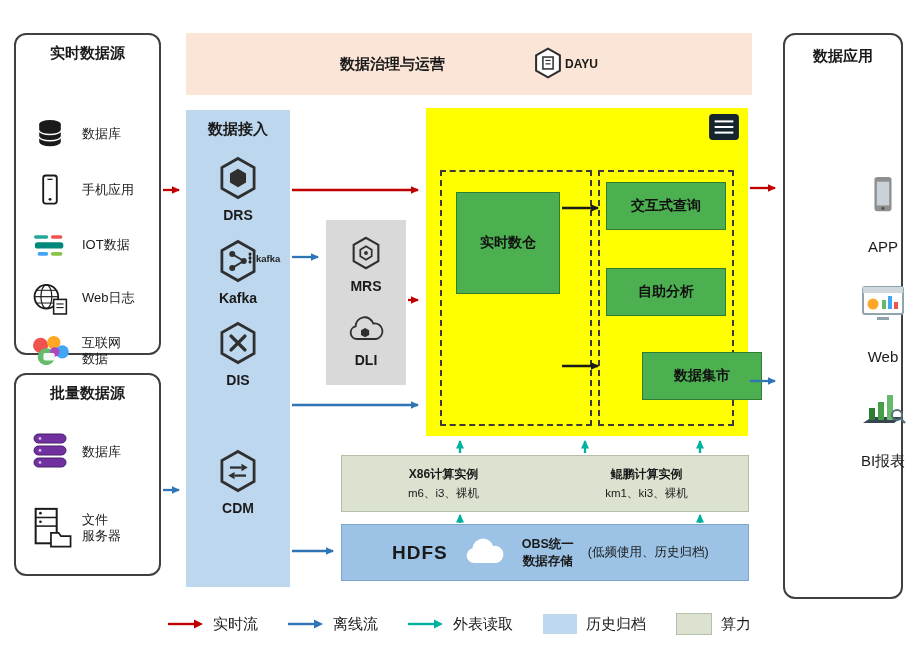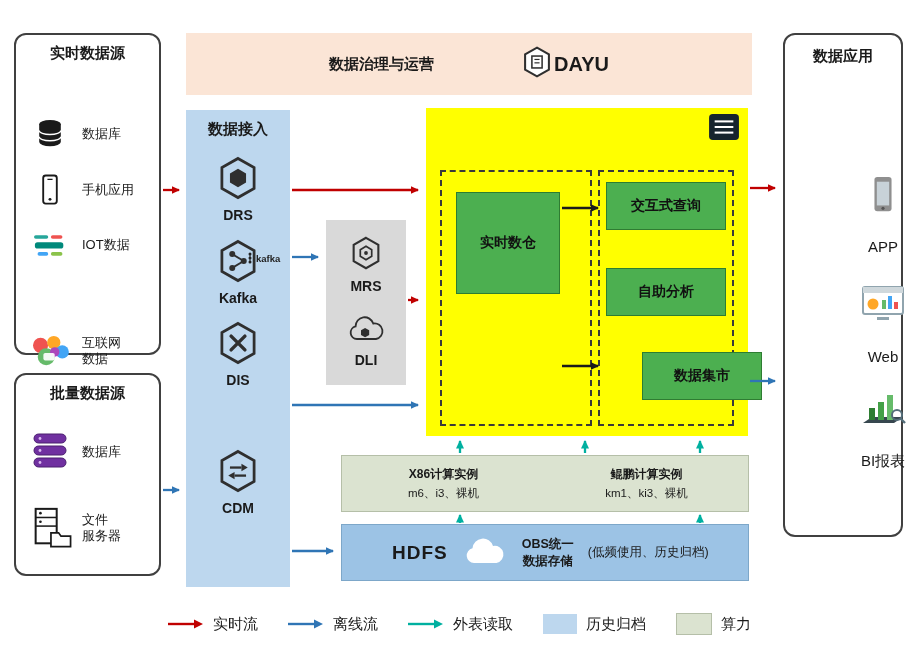--- a/index.html
+++ b/index.html
@@ -11,21 +11,21 @@
   .src-item{position:absolute;left:10px;right:6px;display:flex;align-items:center;gap:8px;}
   .src-ic{width:48px;display:flex;justify-content:center;flex:0 0 48px;}
   .lbl{font-size:13px;line-height:1.25;white-space:pre-line;}
   .svc{position:absolute;left:0;width:100%;display:flex;flex-direction:column;align-items:center;}
   .svc-name{font-weight:bold;font-size:14px;margin-top:2px;}
   .module{position:absolute;background:#4caf50;border:1px solid #2e7d32;display:flex;align-items:center;
           justify-content:center;font-weight:bold;font-size:14px;color:#111;box-sizing:border-box;}
   .dashed{position:absolute;border:2px dashed #3a3a3a;box-sizing:border-box;}
   .banner{background:#fbe5d6;display:flex;align-items:center;justify-content:center;gap:86px;}
   .banner-title{font-weight:bold;font-size:15px;}
-  .brand{display:flex;align-items:center;gap:0;font-weight:bold;font-size:20px;}
+  .brand{display:flex;align-items:center;gap:0;font-weight:bold;font-size:12px;}
   .ingest{background:#bdd7ee;}
   .graybox{background:#d9d9d9;}
   .dws{background:#ffff00;}
   .dws-title{position:absolute;top:8px;left:0;width:100%;text-align:center;font-weight:bold;font-size:14.5px;}
   .compute{background:#dbe3d0;border:1px solid #b5bfa8;display:flex;}
   .compute-half{flex:1;display:flex;flex-direction:column;align-items:center;justify-content:center;gap:3px;}
   .compute-name{font-weight:bold;font-size:12px;}
   .compute-spec{font-size:11.5px;}
   .hdfs{background:#9cc3e5;border:1px solid #7da7c9;display:flex;align-items:center;padding-left:50px;gap:14px;}
   .hdfs-word{font-weight:bold;font-size:19px;letter-spacing:1px;}
@@ -73,20 +73,35 @@
         <svg width="42" height="32" viewBox="0 0 44 36">
           <rect x="4" y="7" width="16" height="4" rx="2" fill="#26a69a"></rect>
           <rect x="23" y="7" width="13" height="4" rx="2" fill="#ef5350"></rect>
           <rect x="5" y="15" width="32" height="7" rx="3" fill="#00897b"></rect>
           <rect x="8" y="26" width="12" height="4" rx="2" fill="#42a5f5"></rect>
           <rect x="23" y="26" width="13" height="4" rx="2" fill="#8bc34a"></rect>
         </svg>
       </span>
       <span class="lbl">IOT数据</span>
     </div>
+    <div class="src-item" style="top:240px;height:46px;">
+      <span class="src-ic">
+        <svg width="40" height="37" viewBox="0 0 44 40">
+          <circle cx="18" cy="18" r="13" fill="#fff" stroke="#1a1a1a" stroke-width="2"></circle>
+          <ellipse cx="18" cy="18" rx="6" ry="13" fill="none" stroke="#1a1a1a" stroke-width="1.3"></ellipse>
+          <line x1="5" y1="18" x2="31" y2="18" stroke="#1a1a1a" stroke-width="1.3"></line>
+          <line x1="7.5" y1="11" x2="28.5" y2="11" stroke="#1a1a1a" stroke-width="1.1"></line>
+          <line x1="7.5" y1="25" x2="28.5" y2="25" stroke="#1a1a1a" stroke-width="1.1"></line>
+          <rect x="26" y="21" width="14" height="16" fill="#fff" stroke="#1a1a1a" stroke-width="1.7"></rect>
+          <line x1="29" y1="26" x2="37" y2="26" stroke="#1a1a1a" stroke-width="1.2"></line>
+          <line x1="29" y1="30" x2="37" y2="30" stroke="#1a1a1a" stroke-width="1.2"></line>
+        </svg>
+      </span>
+      <span class="lbl">Web日志</span>
+    </div>
     <div class="src-item" style="top:292px;height:48px;">
       <span class="src-ic">
         <svg width="42" height="34" viewBox="0 0 44 36">
           <circle cx="12" cy="12" r="8" fill="#ef5350"></circle>
           <circle cx="26" cy="9" r="7" fill="#ffa726"></circle>
           <circle cx="35" cy="19" r="7" fill="#42a5f5"></circle>
           <circle cx="18" cy="24" r="9" fill="#66bb6a"></circle>
           <circle cx="27" cy="19" r="5" fill="#ab47bc"></circle>
           <rect x="15" y="20" width="12" height="8" rx="2" fill="#fff" opacity="0.92"></rect>
         </svg>
@@ -269,21 +284,21 @@
     <span>
       <svg width="46" height="30" viewBox="0 0 46 30">
         <path d="M12 27 a7.5 7.5 0 0 1 -1.5 -14.8 A10.5 10.5 0 0 1 31 10 a7.5 7.5 0 0 1 3.5 17 Z" fill="#fff"></path>
       </svg>
     </span>
     <span class="obs-text">OBS统一
 数据存储</span>
     <span class="obs-note">(低频使用、历史归档)</span>
   </div>
 
-  <div class="abs outline" style="left:783px;top:33px;width:120px;height:504px;">
+  <div class="abs outline" style="left:783px;top:33px;width:120px;height:566px;">
     <div class="ptitle" style="top:12px;">数据应用</div>
 
     <div class="app-item" style="top:140px;">
       <span>
         <svg width="38" height="40" viewBox="0 0 40 42">
           <rect x="11" y="2" width="18" height="36" rx="3" fill="#8f8f8f"></rect>
           <rect x="13.5" y="7" width="13" height="25" fill="#c8d2d8"></rect>
           <circle cx="20" cy="35" r="1.7" fill="#555"></circle>
         </svg>
       </span>

